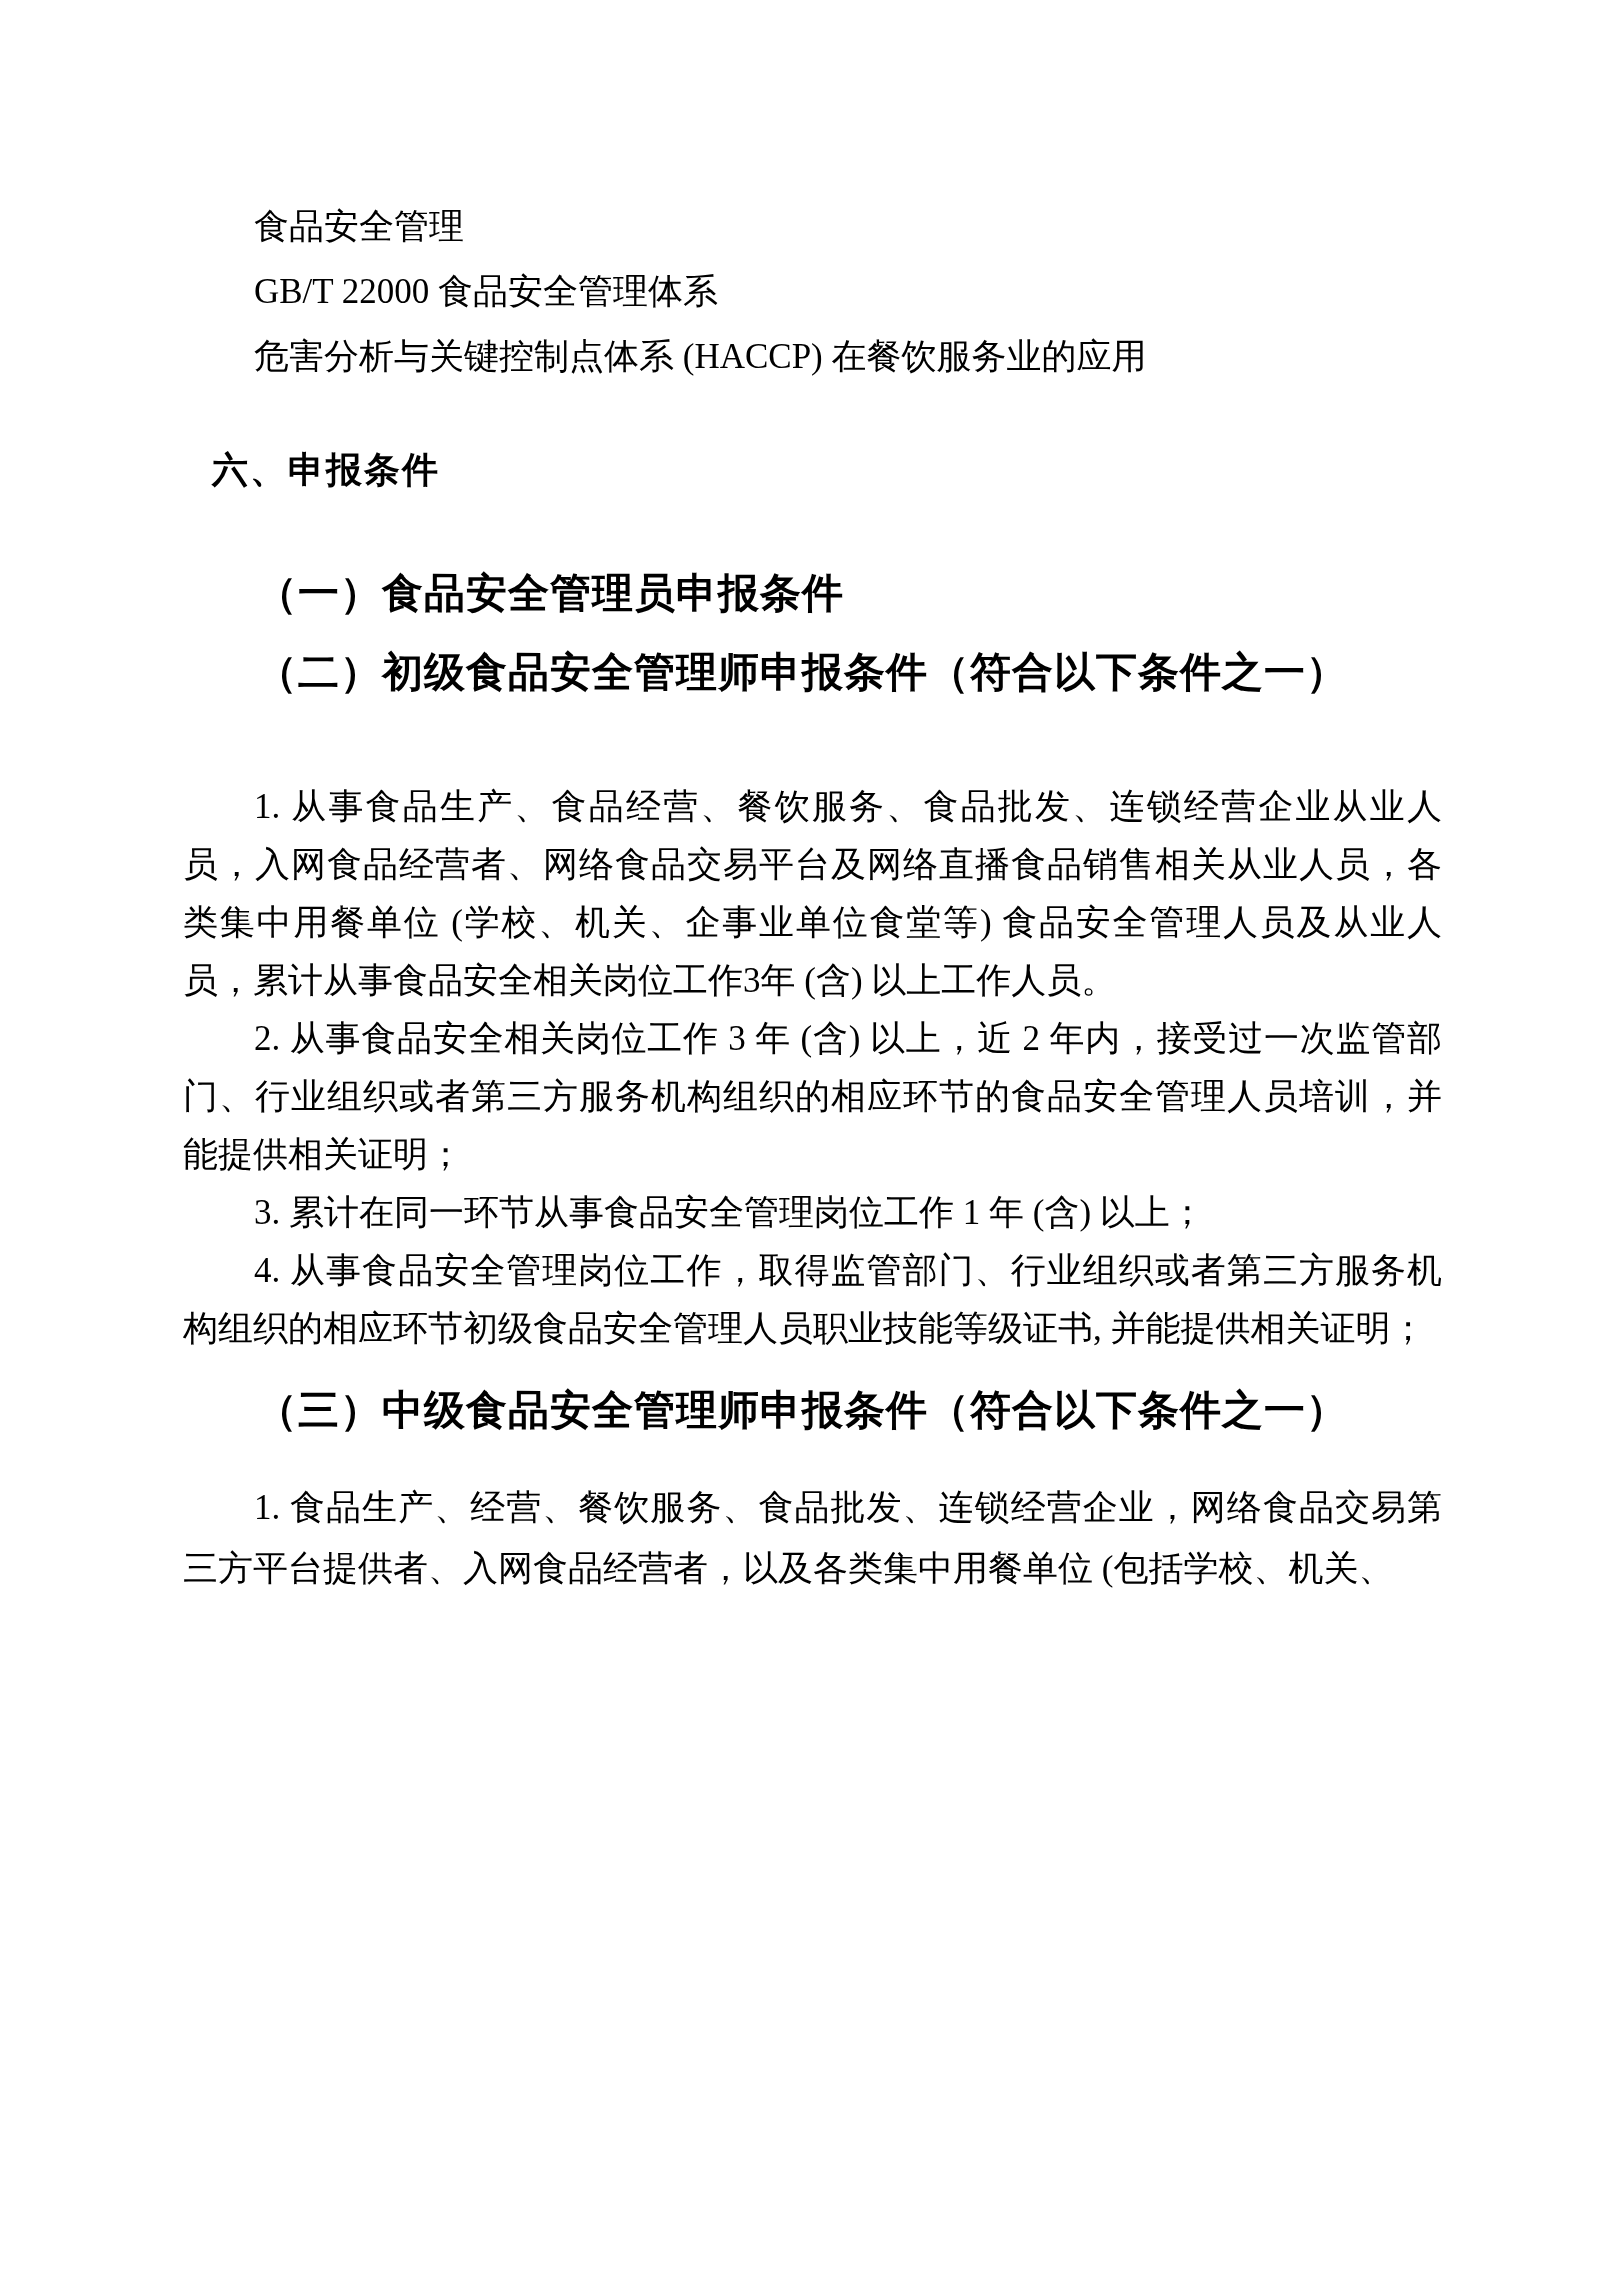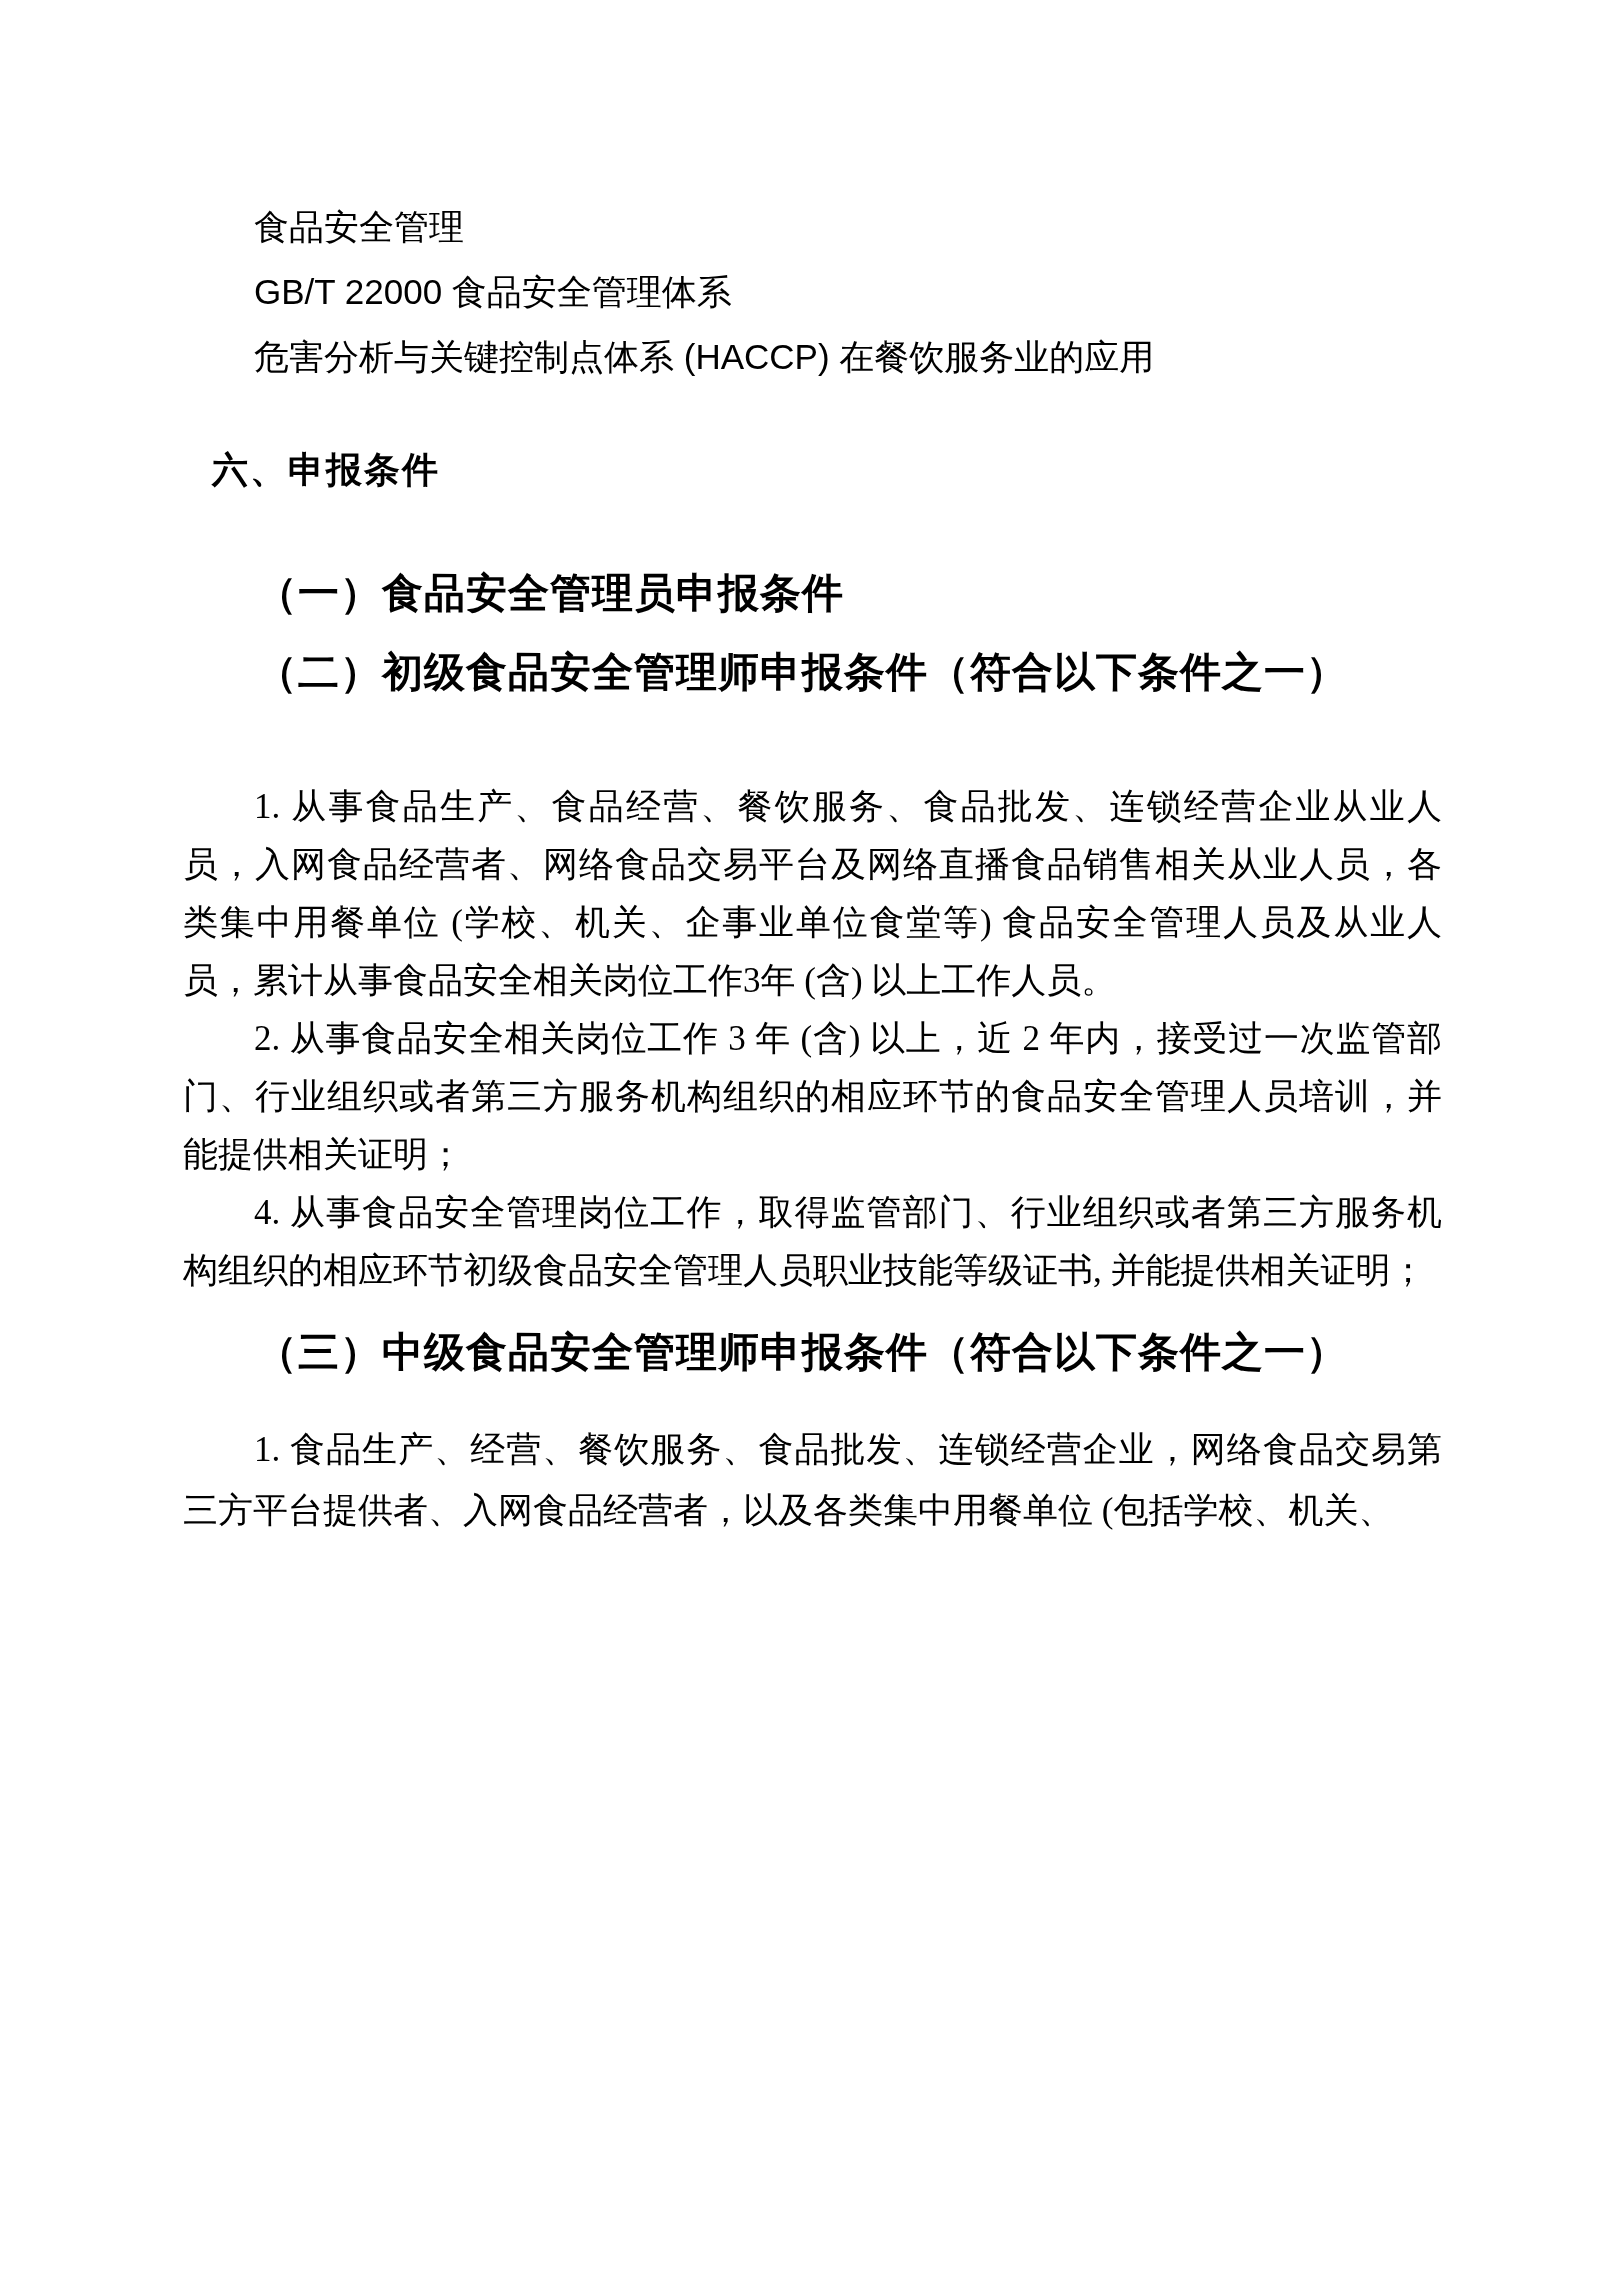--- a/index.html
+++ b/index.html
@@ -11,21 +11,21 @@
     margin: 0 auto;
     background: #ffffff;
     color: #000000;
     overflow: hidden;
   }
   .content {
     padding: 194px 179px 0 183px;
   }
   
   .intro-line {
-    font-family: Liberation Sans, sans-serif;
+    font-family: Liberation Serif, serif;
     font-size: 35px;
     line-height: 65px;
     text-indent: 71px;
     white-space: nowrap;
   }
   .para, .item {
     font-family: "Liberation Serif", "DejaVu Serif", serif;
     font-size: 35px;
     text-indent: 71px;
     text-align: justify;
@@ -66,20 +66,21 @@
     <div class="intro-line">危害分析与关键控制点体系 (HACCP) 在餐饮服务业的应用</div>
 
     <div class="h1">六、申报条件</div>
 
     <div class="h2 sec1">（一）食品安全管理员申报条件</div>
 
     <div class="h2 sec2">（二）初级食品安全管理师申报条件（符合以下条件之一）</div>
     <div class="items">
       <p class="item">1. 从事食品生产、食品经营、餐饮服务、食品批发、连锁经营企业从业人员，入网食品经营者、网络食品交易平台及网络直播食品销售相关从业人员，各类集中用餐单位 (学校、机关、企事业单位食堂等) 食品安全管理人员及从业人员，累计从事食品安全相关岗位工作3年 (含) 以上工作人员。</p>
       <p class="item">2. 从事食品安全相关岗位工作 3 年 (含) 以上，近 2 年内，接受过一次监管部门、行业组织或者第三方服务机构组织的相应环节的食品安全管理人员培训，并能提供相关证明；</p>
+      <p class="item">3. 累计在同一环节从事食品安全管理岗位工作 1 年 (含) 以上；</p>
       <p class="item">4. 从事食品安全管理岗位工作，取得监管部门、行业组织或者第三方服务机构组织的相应环节初级食品安全管理人员职业技能等级证书, 并能提供相关证明；</p>
     </div>
 
     <div class="h2 sec3">（三）中级食品安全管理师申报条件（符合以下条件之一）</div>
     <p class="para last">1. 食品生产、经营、餐饮服务、食品批发、连锁经营企业，网络食品交易第三方平台提供者、入网食品经营者，以及各类集中用餐单位 (包括学校、机关、</p>
 
   </div>
 </div>
 
 

